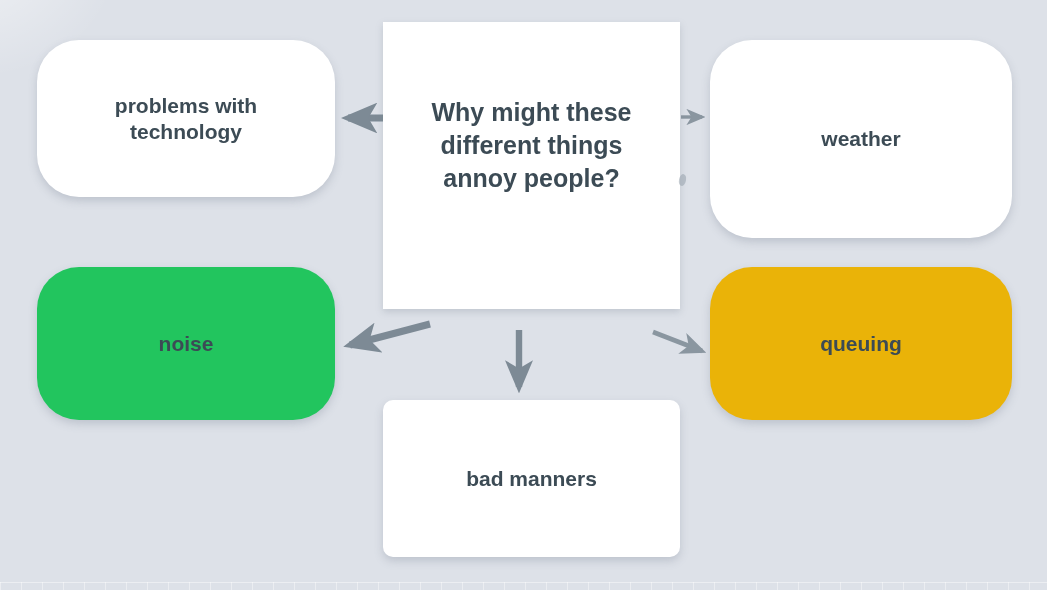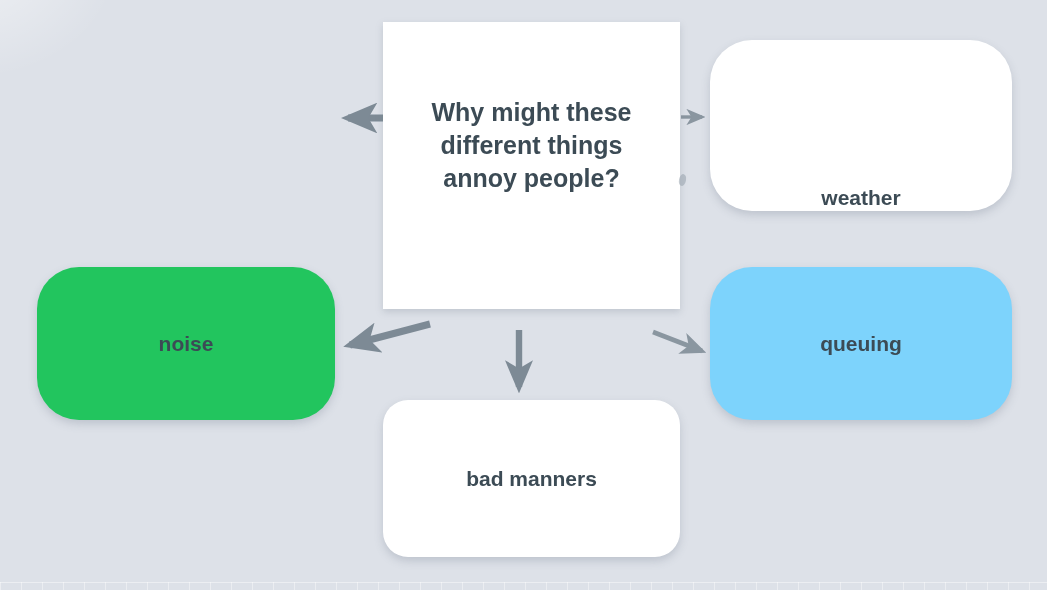--- a/index.html
+++ b/index.html
@@ -90,24 +90,24 @@
     line-height: 1.32;
   }
 
   
   .node-sat {
     border-radius: 42px;
     font-size: 21px;
     box-shadow: 0 4px 9px rgba(120,130,145,0.30);
   }
   .node-tl { left: 37px;  top: 40px;  width: 298px; height: 157px; }
-  .node-tr { left: 710px; top: 40px;  width: 302px; height: 171px; align-items: flex-end; }
+  .node-tr { left: 710px; top: 40px;  width: 302px; height: 198px; }
   .node-bl { left: 37px;  top: 267px; width: 298px; height: 153px; }
   .node-br { left: 710px; top: 267px; width: 302px; height: 153px; }
-  .node-bc { left: 383px; top: 400px; width: 297px; height: 157px; border-radius: 25px; }
+  .node-bc { left: 383px; top: 400px; width: 297px; height: 157px; border-radius: 10px; }
 
   svg.connectors {
     position: absolute;
     left: 0;
     top: 0;
     width: 1047px;
     height: 590px;
     z-index: 2;
     pointer-events: none;
   }
@@ -157,30 +157,33 @@
 
     <g>
       <line x1="519" y1="330" x2="519" y2="387" stroke="#7d8a95" stroke-width="6.4" stroke-linecap="butt" marker-end="url(#ah-thick)"></line>
     </g>
   </svg>
 
   <div class="node node-center" style="background: rgb(255, 255, 255); color: rgb(60, 75, 85);">
     <span class="node-label">Why might these<br>different things<br>annoy people?</span>
   </div>
 
+  <div class="node node-sat node-tl" style="background: rgb(255, 255, 255); color: rgb(60, 75, 85);">
+    <span class="node-label">problems with<br>technology</span>
+  </div>
 
   <div class="node node-sat node-tr" style="background: rgb(255, 255, 255); color: rgb(60, 75, 85);">
     <span class="node-label">weather</span>
   </div>
 
   <div class="node node-sat node-bl" style="background: #22c55e; color: rgb(60, 75, 85);">
     <span class="node-label">noise</span>
   </div>
 
-  <div class="node node-sat node-br" style="background: #7dd3fc; color: rgb(60, 75, 85);">
+  <div class="node node-sat node-br" style="background: #eab308; color: rgb(60, 75, 85);">
     <span class="node-label">queuing</span>
   </div>
 
   <div class="node node-sat node-bc" style="background: rgb(255, 255, 255); color: rgb(60, 75, 85);">
     <span class="node-label">bad manners</span>
   </div>
 
   <div class="artifact"></div>
   <div class="bottom-ruler-line"></div>
   <div class="bottom-ruler"></div>

